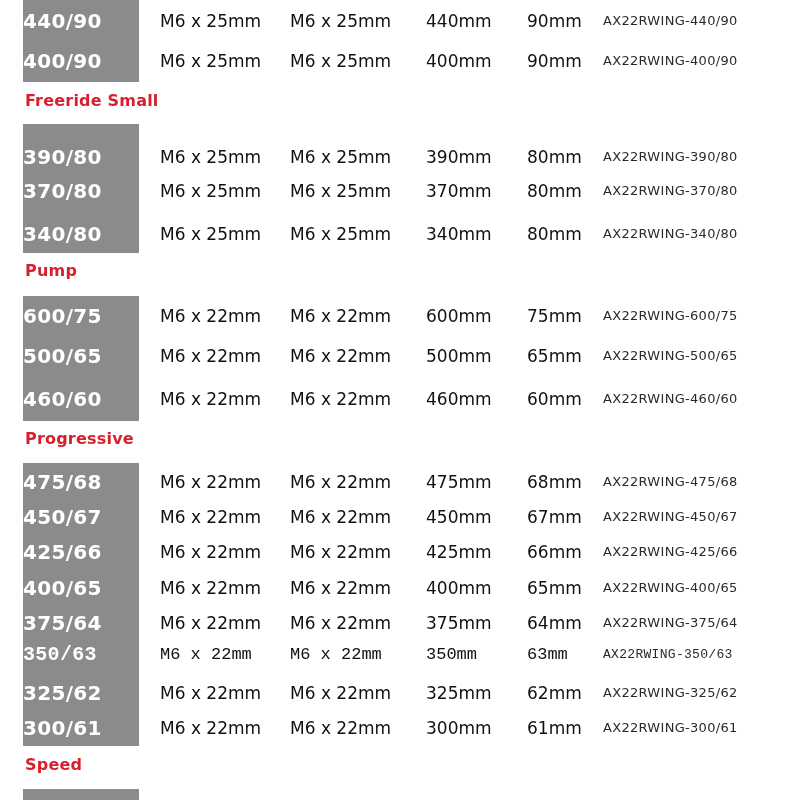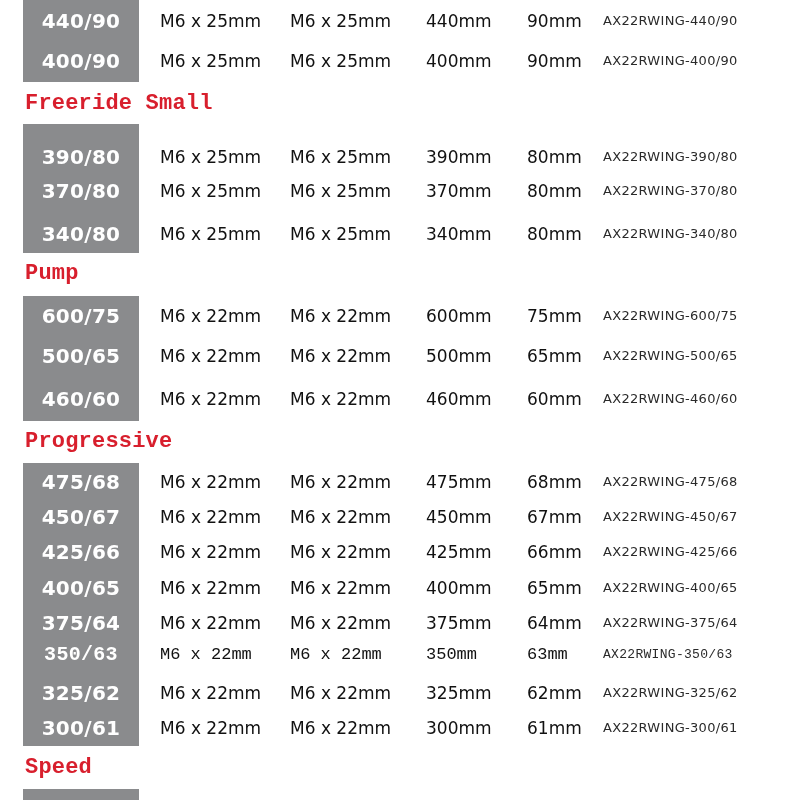--- a/index.html
+++ b/index.html
@@ -22,25 +22,24 @@
   }
   .section {
     position: absolute;
     left: 0;
     width: 800px;
   }
   .section-title {
     position: absolute;
     left: 25px;
     font-weight: bold;
-    font-size: 22px;
+    font-size: 16px;
     color: #d81f2d;
     letter-spacing: 0.2px;
     white-space: nowrap;
-    font-family: Liberation Mono, monospace;
   }
   .block {
     position: absolute;
     left: 0;
     width: 800px;
   }
   .block-bg {
     position: absolute;
     left: 23px;
     top: 0;
@@ -57,21 +56,21 @@
     position: absolute;
     top: 0;
     line-height: 30px;
     white-space: nowrap;
     font-size: 17px;
     color: #111111;
   }
   .c-size {
     left: 23px;
     width: 116px;
-    text-align: center;
+    text-align: left;
     color: #ffffff;
     font-weight: bold;
     font-size: 20px;
     letter-spacing: 0.3px;
   }
   .c-screw1 { left: 160px; }
   .c-screw2 { left: 290px; }
   .c-span { left: 426px; font-weight: 500; }
   .c-chord { left: 527px; font-weight: 500; }
   .c-sku { left: 603px; color: #2a2a2a; font-size: 13px; letter-spacing: 0.3px; }

